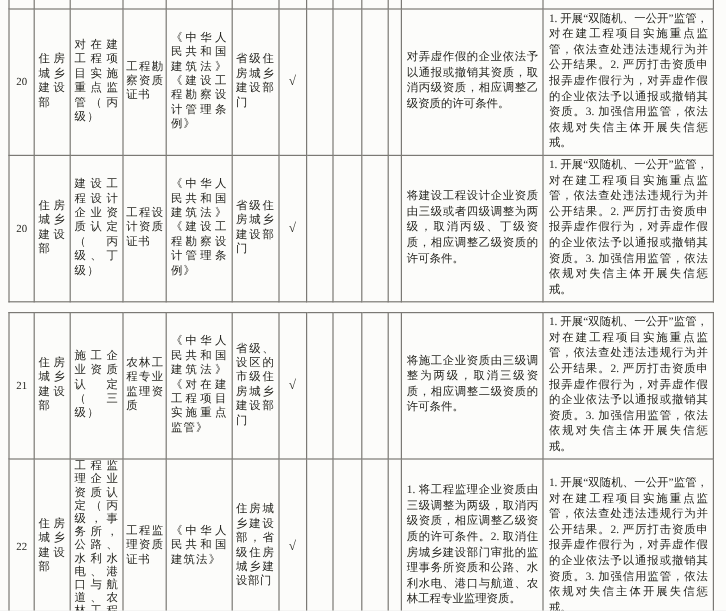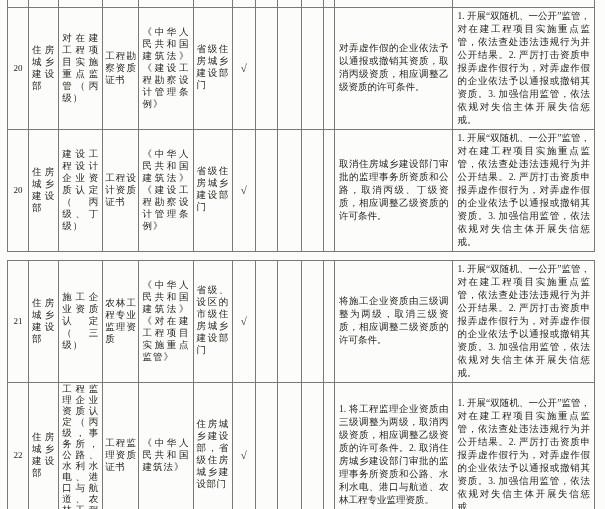--- a/index.html
+++ b/index.html
@@ -92,21 +92,21 @@
       <td class="dept">住房城乡建设部</td>
       <td class="item">建设工程设计企业资质认定（丙级、丁级）</td>
       <td class="cert">工程设计资质证书</td>
       <td class="basis">《中华人民共和国建筑法》《建设工程勘察设计管理条例》</td>
       <td class="auth">省级住房城乡建设部门</td>
       <td class="mark">√</td>
       <td class="mark"></td>
       <td class="mark"></td>
       <td class="mark"></td>
       <td class="mark"></td>
-      <td class="reform">取消住房城乡建设部门审批的监理事务所资质和公路，取消丙级、丁级资质，相应调整乙级资质的许可条件。</td>
+      <td class="reform">将建设工程设计企业资质由三级或者四级调整为两级，取消丙级、丁级资质，相应调整乙级资质的许可条件。</td>
       <td class="superv">1. 开展“双随机、一公开”监管，对在建工程项目实施重点监管，依法查处违法违规行为并公开结果。2. 严厉打击资质申报弄虚作假行为，对弄虚作假的企业依法予以通报或撤销其资质。3. 加强信用监管，依法依规对失信主体开展失信惩戒。</td>
     </tr>
   </tbody>
     </table>
 
   <div class="gap"></div>
 
   <table class="t t2">
     <colgroup>
       <col style="width:21px">

